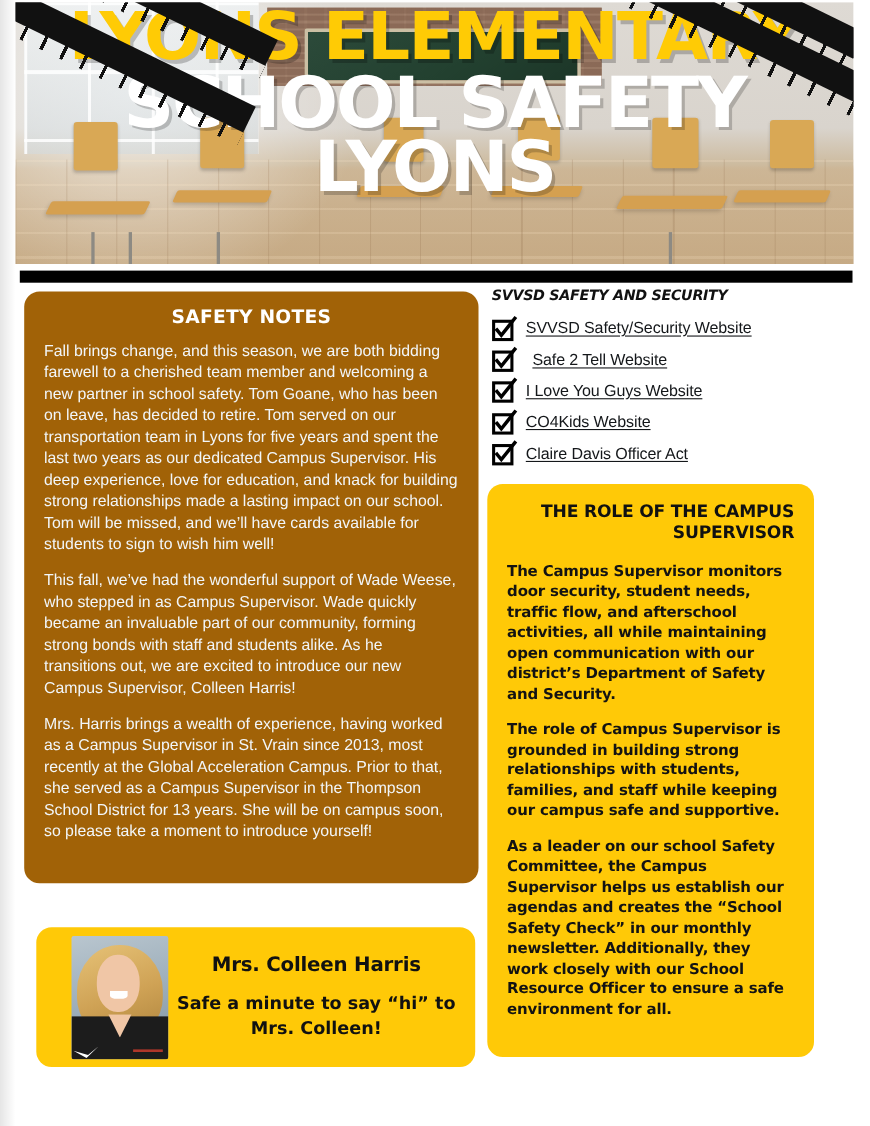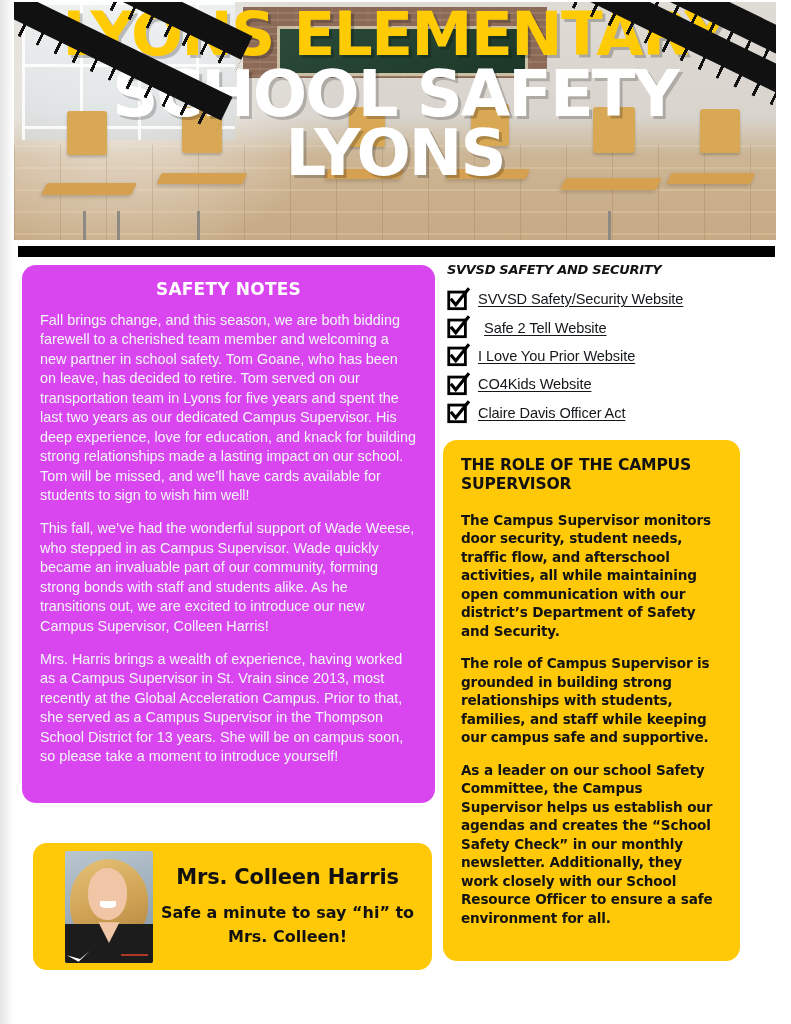--- a/index.html
+++ b/index.html
@@ -142,21 +142,21 @@
     height: 11px;
     background: #000000;
   }
 
   
   .safety-notes {
     position: absolute;
     left: 22px;
     top: 265px;
     width: 413px;
-    background: #d946ef;
+    background: #a16207;
     border-radius: 14px;
     padding: 14px 18px 20px 18px;
   }
   .sn-heading {
     color: #ffffff;
     font-family: "DejaVu Sans", sans-serif;
     font-weight: 700;
     font-size: 17px;
     letter-spacing: .2px;
     text-align: center;
@@ -236,21 +236,21 @@
     opacity:.9;
   }
   .harris-text {
     flex: 1 1 auto;
     text-align: center;
     padding: 0 6px;
   }
   .harris-name {
     font-family: "DejaVu Sans", sans-serif;
     font-weight: 700;
-    font-size: 21px;
+    font-size: 18px;
     color: #111111;
     margin-bottom: 12px;
     letter-spacing: -.2px;
   }
   .harris-sub {
     font-family: "DejaVu Sans", sans-serif;
     font-weight: 700;
     font-size: 16px;
     line-height: 1.45;
     color: #111111;
@@ -306,21 +306,21 @@
     background: #FFC907;
     border-radius: 14px;
     padding: 16px 18px 14px 18px;
   }
   .role-heading {
     font-family: "DejaVu Sans", sans-serif;
     font-weight: 700;
     font-size: 15.6px;
     line-height: 1.25;
     color: #111111;
-    text-align: left;
+    text-align: right;
     margin-bottom: 16px;
     letter-spacing: -.2px;
   }
   .role-para {
     font-family: "DejaVu Sans", sans-serif;
     font-weight: 700;
     font-size: 13.6px;
     line-height: 1.36;
     color: #131313;
     margin-bottom: 14px;
@@ -431,21 +431,21 @@
       </span>
       <a class="link-label" href="#">Safe 2 Tell Website</a>
     </li>
     <li class="link-item">
       <span class="chk">
         <svg width="21" height="21" viewBox="0 0 24 24">
           <rect x="2" y="3.5" width="19" height="19" fill="#ffffff" stroke="#000000" stroke-width="3.2"></rect>
           <path d="M5.5 12.5 L10 18 L24 0.5" fill="none" stroke="#000000" stroke-width="3.6" stroke-linecap="square"></path>
         </svg>
       </span>
-      <a class="link-label" href="#">I Love You Prior Website</a>
+      <a class="link-label" href="#">I Love You Guys Website</a>
     </li>
     <li class="link-item">
       <span class="chk">
         <svg width="21" height="21" viewBox="0 0 24 24">
           <rect x="2" y="3.5" width="19" height="19" fill="#ffffff" stroke="#000000" stroke-width="3.2"></rect>
           <path d="M5.5 12.5 L10 18 L24 0.5" fill="none" stroke="#000000" stroke-width="3.6" stroke-linecap="square"></path>
         </svg>
       </span>
       <a class="link-label" href="#">CO4Kids Website</a>
     </li>

